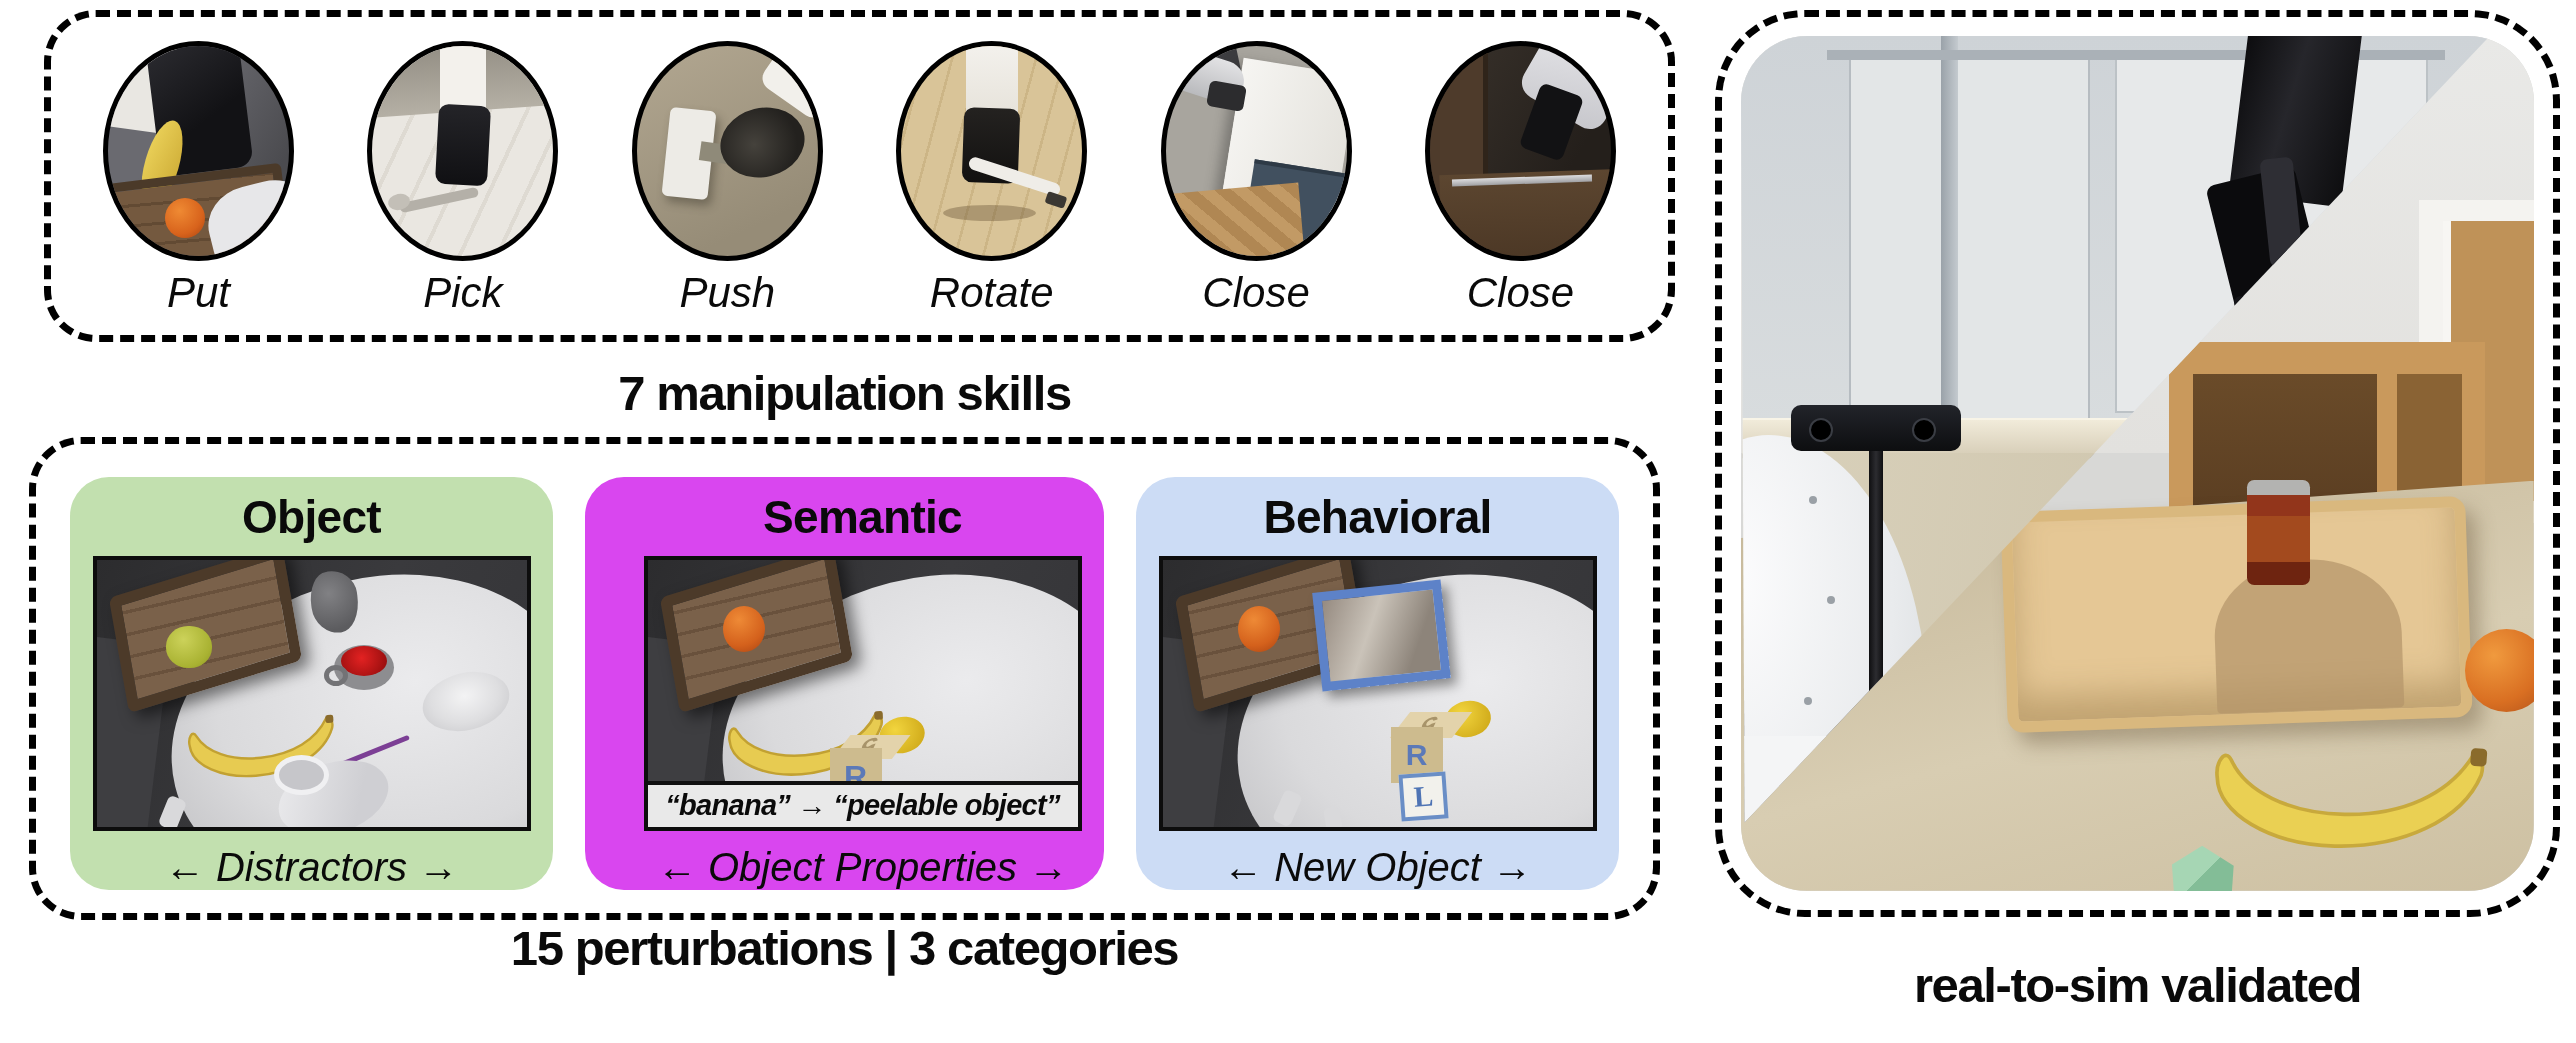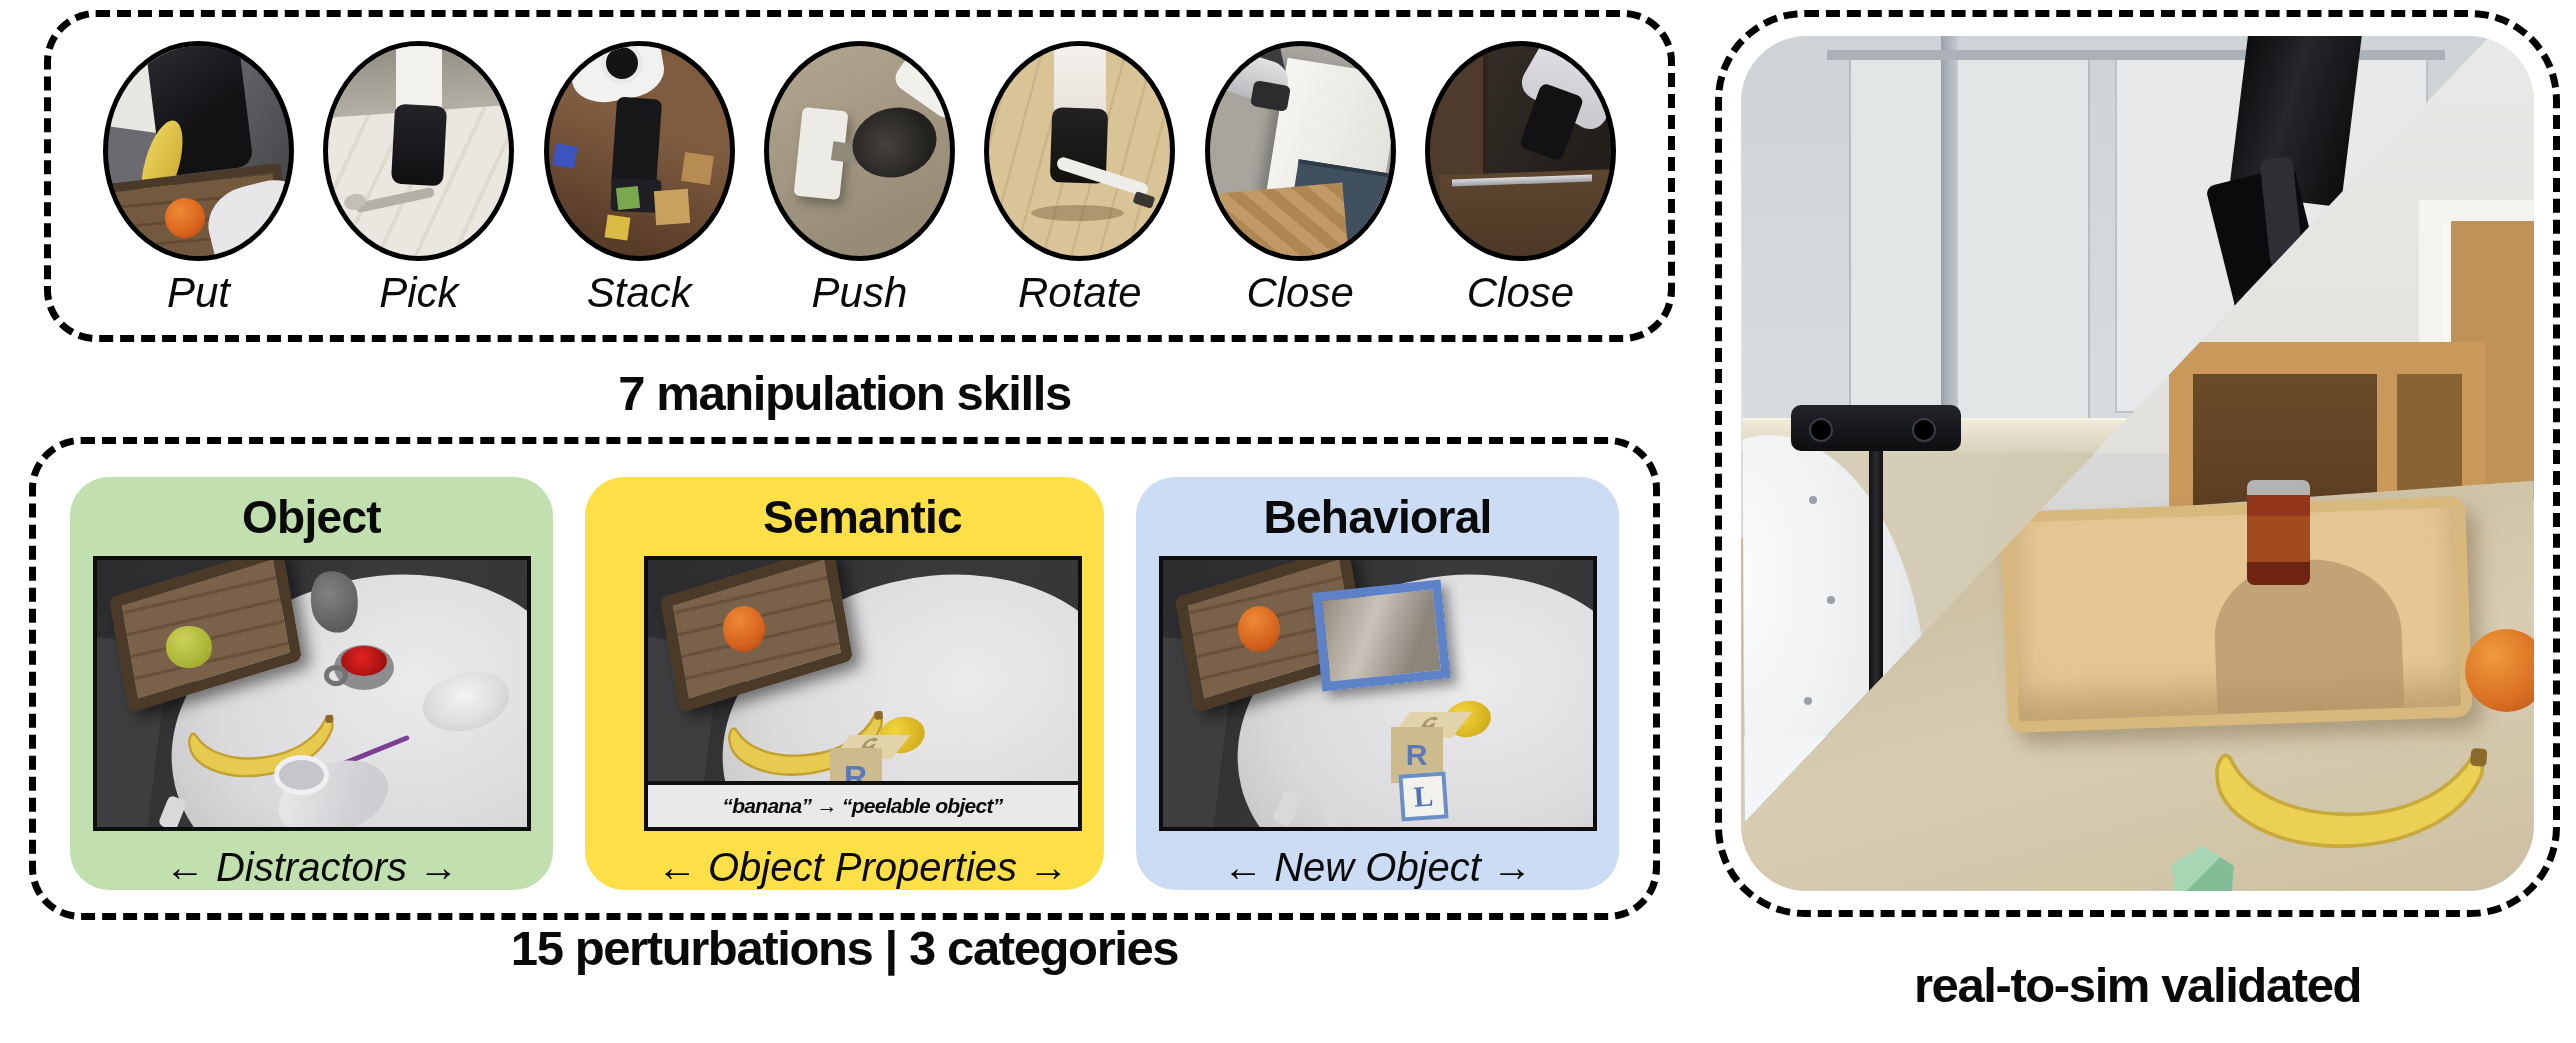--- a/index.html
+++ b/index.html
@@ -102,21 +102,21 @@
   .leg{background:#d9d9db;}
   .lemon{width:46px;height:36px;border-radius:50%;
          background:radial-gradient(circle at 38% 32%,#f2d53e,#d3ae1d 75%);}
   .blk-top{background:#e3d3ab;}
   .blk-front{background:#cdbb8e;display:flex;align-items:center;justify-content:center;}
   .blk-front span{font-weight:700;color:#5b79b8;}
   .sticker{background:#f2f1ec;border:4.3px solid #6a8ec6;display:flex;align-items:center;justify-content:center;box-sizing:border-box;}
   .sticker span{font-weight:700;color:#4f74b4;font-family:"Liberation Serif",serif;}
   .note{left:0;right:0;bottom:0;height:42px;background:#e9e9e9;border-top:4.3px solid #101010;
         display:flex;align-items:center;justify-content:center;
-        font-style:italic;font-weight:600;font-size:21px;letter-spacing:-0.7px;}
+        font-style:italic;font-weight:600;font-size:29px;letter-spacing:-0.7px;}
   .pic{left:154px;top:26px;width:129px;height:99px;border:9.3px solid #5d82c8;box-sizing:border-box;transform:rotate(-6deg);
        background:linear-gradient(115deg,#958a80,#cac3b9 40%,#8d847a 78%);box-shadow:5.7px 7.2px 11.5px rgba(0,0,0,.4);}
 
   
   #real-box{left:1715px;top:10px;width:845px;height:907px;border-radius:90px;}
   .photo{position:absolute;left:18.7px;top:18.7px;width:793px;height:855px;border-radius:66px;overflow:hidden;background:#d8d8d6;}
   .photo div{position:absolute;}
   .sim-layer{inset:0;}
   .sim-wall{left:0;top:0;right:0;height:417px;background:linear-gradient(#e9e9e7,#e2e1de);}
   .sim-frame{right:0;top:164px;width:115px;height:323px;background:#f4f3f0;}
@@ -196,34 +196,20 @@
         <div class="skill-photo s-pick">
           <div class="a"></div>
             <div class="b"></div>
             <div class="c"></div>
             <div class="d"></div>
             <div class="e"></div>
         </div>
         <div class="skill-label">Pick</div>
       </div>
 
-      <div class="skill">
-        <div class="skill-photo s-stack">
-          <div class="a"></div>
-            <div class="b"></div>
-            <div class="c"></div>
-            <div class="d"></div>
-          <div class="e1"></div>
-            <div class="e2"></div>
-            <div class="e3"></div>
-            <div class="e4"></div>
-            <div class="e5"></div>
-        </div>
-        <div class="skill-label">Stack</div>
-      </div>
 
       <div class="skill">
         <div class="skill-photo s-push">
           <div class="a"></div>
             <div class="b"></div>
             <div class="c"></div>
             <div class="d"></div>
         </div>
         <div class="skill-label">Push</div>
       </div>
@@ -286,21 +272,21 @@
             <rect x="183" y="22" width="10" height="10" rx="3" fill="#8a6b2c"></rect>
           </svg>
           <div class="pen"></div>
           <div class="mug1"></div>
             <div class="mug2"></div>
           <div class="leg" style="left:66px;top:237px;width:18.7px;height:32px;transform:rotate(22deg);border-radius:5.7px;"></div>
         </div>
         <div class="panel-label">← Distractors →</div>
       </div>
 
-      <div class="panel" style="background: #fde047; padding-left: 36px;">
+      <div class="panel" style="background: #d946ef; padding-left: 36px;">
         <div class="panel-title">Semantic</div>
         <div class="scene-frame">
           <div class="tbl"></div>
             <div class="slab"></div>
           <div class="tray3"></div>
             <div class="orng"></div>
           <svg class="ban-svg" style="left:66px;top:135px;width:181px;height:85px;transform:rotate(-2deg);" viewBox="0 0 200 100">
             <path d="M12,52 C14,76 50,95 95,93 C140,91 180,70 191,38 C193,29 188,21 184,26 C170,52 140,69 100,71 C62,73 32,60 21,40 C16,31 10,42 12,52 Z" fill="#e7cb51" stroke="#c2a132" stroke-width="3"></path>
             <rect x="183" y="22" width="10" height="10" rx="3" fill="#8a6b2c"></rect>
           </svg>

